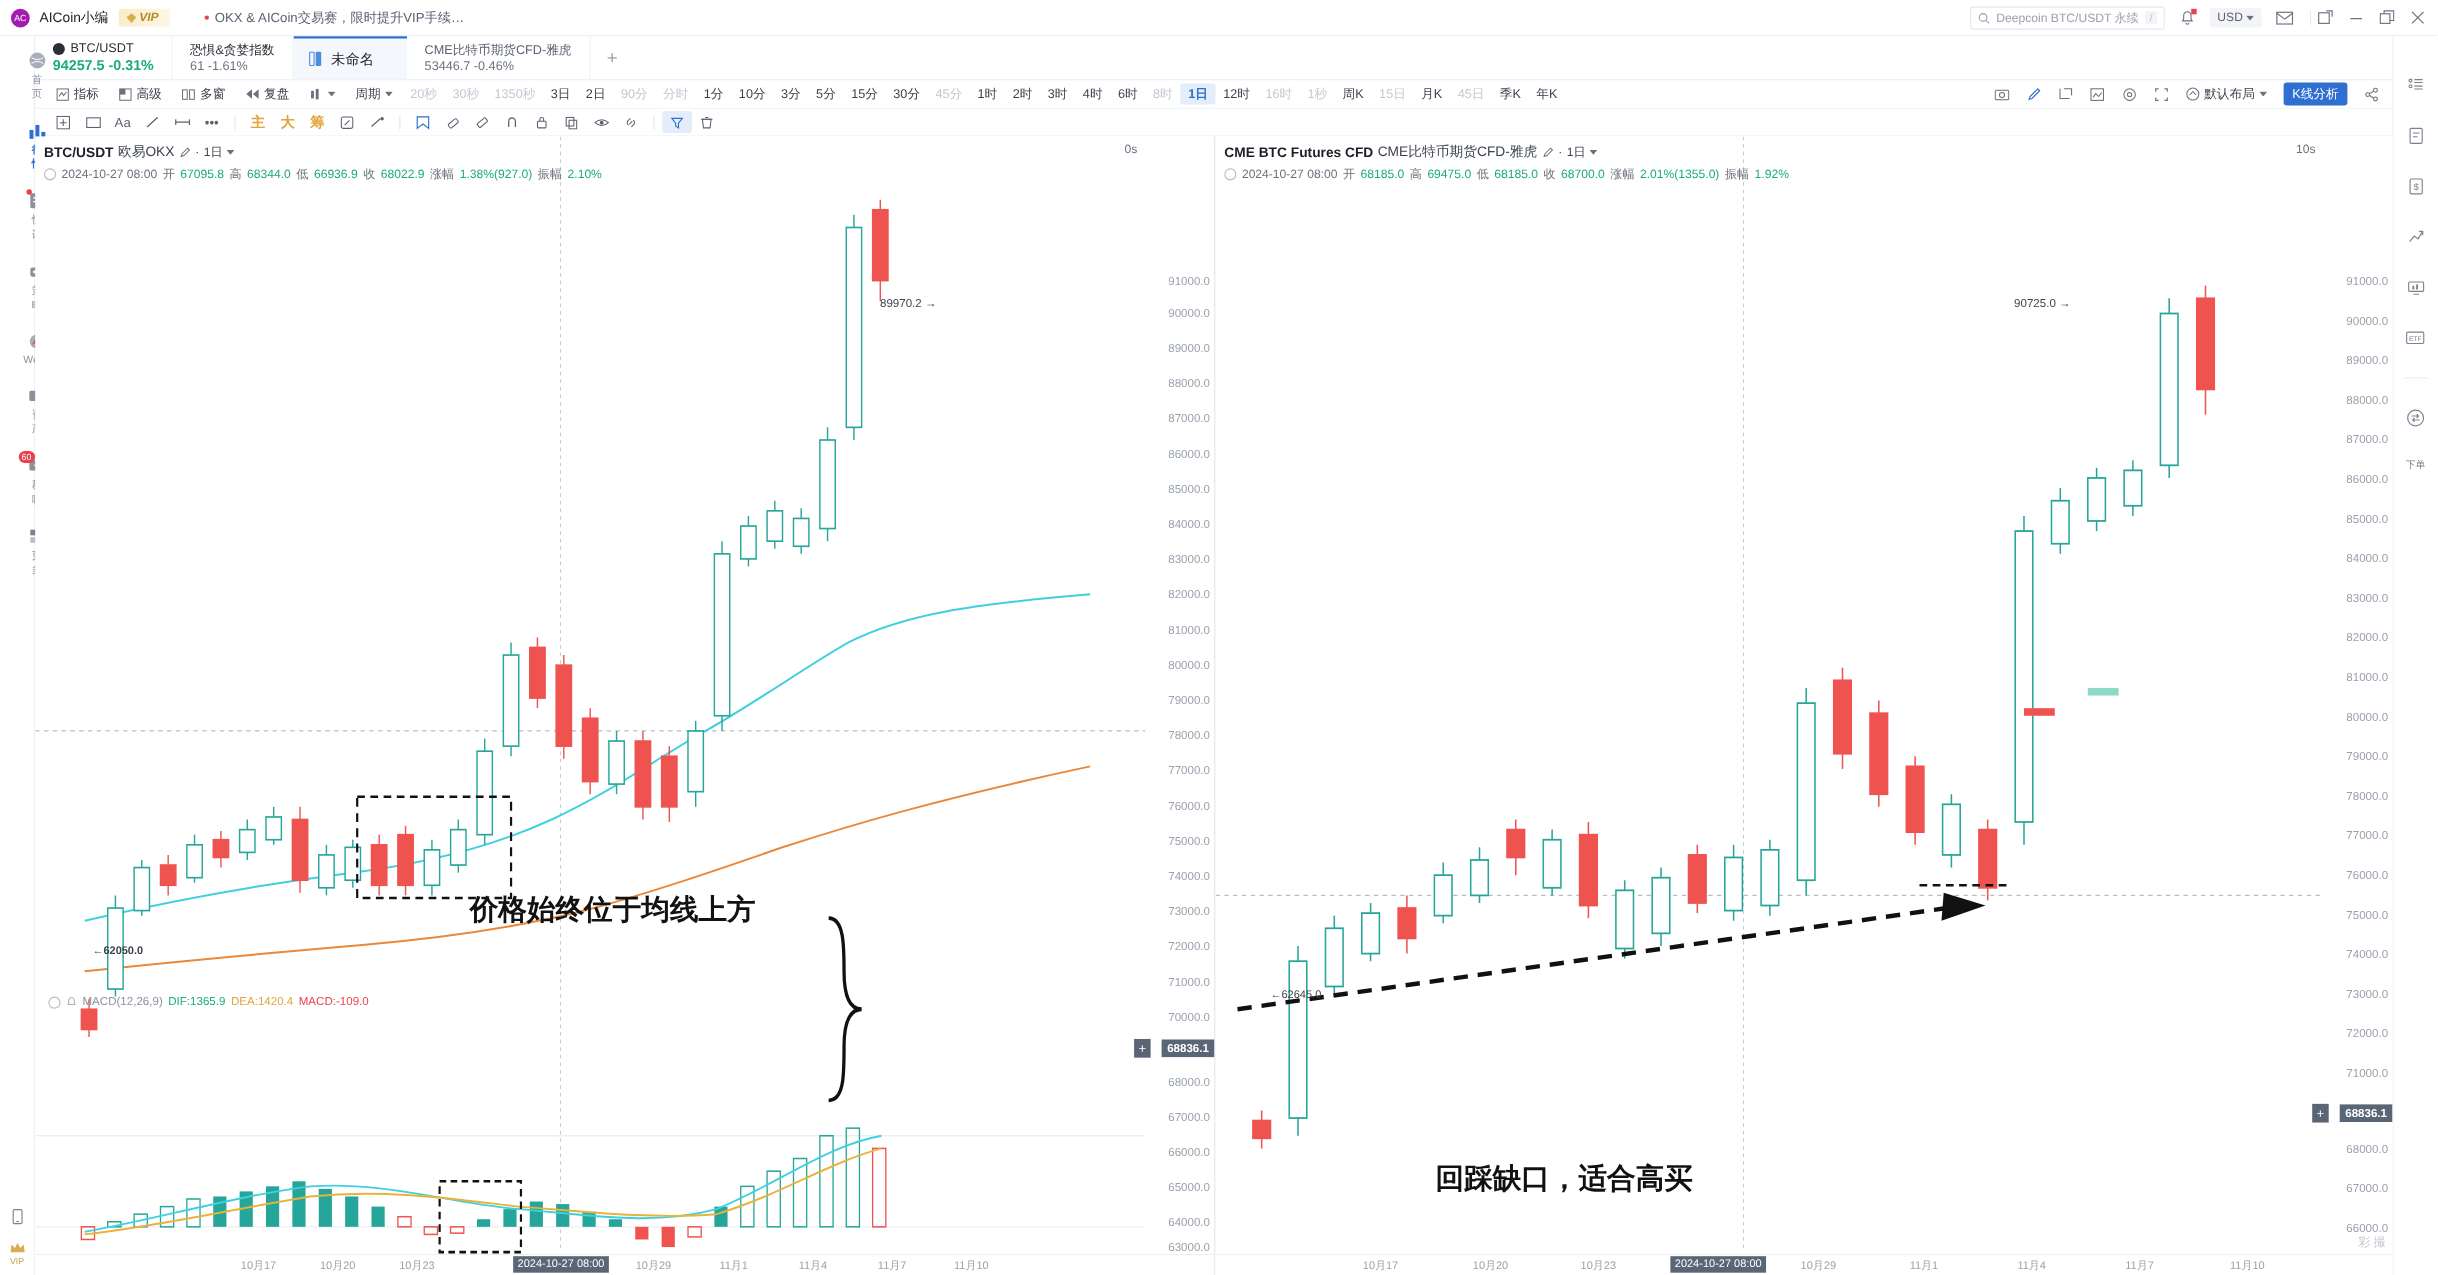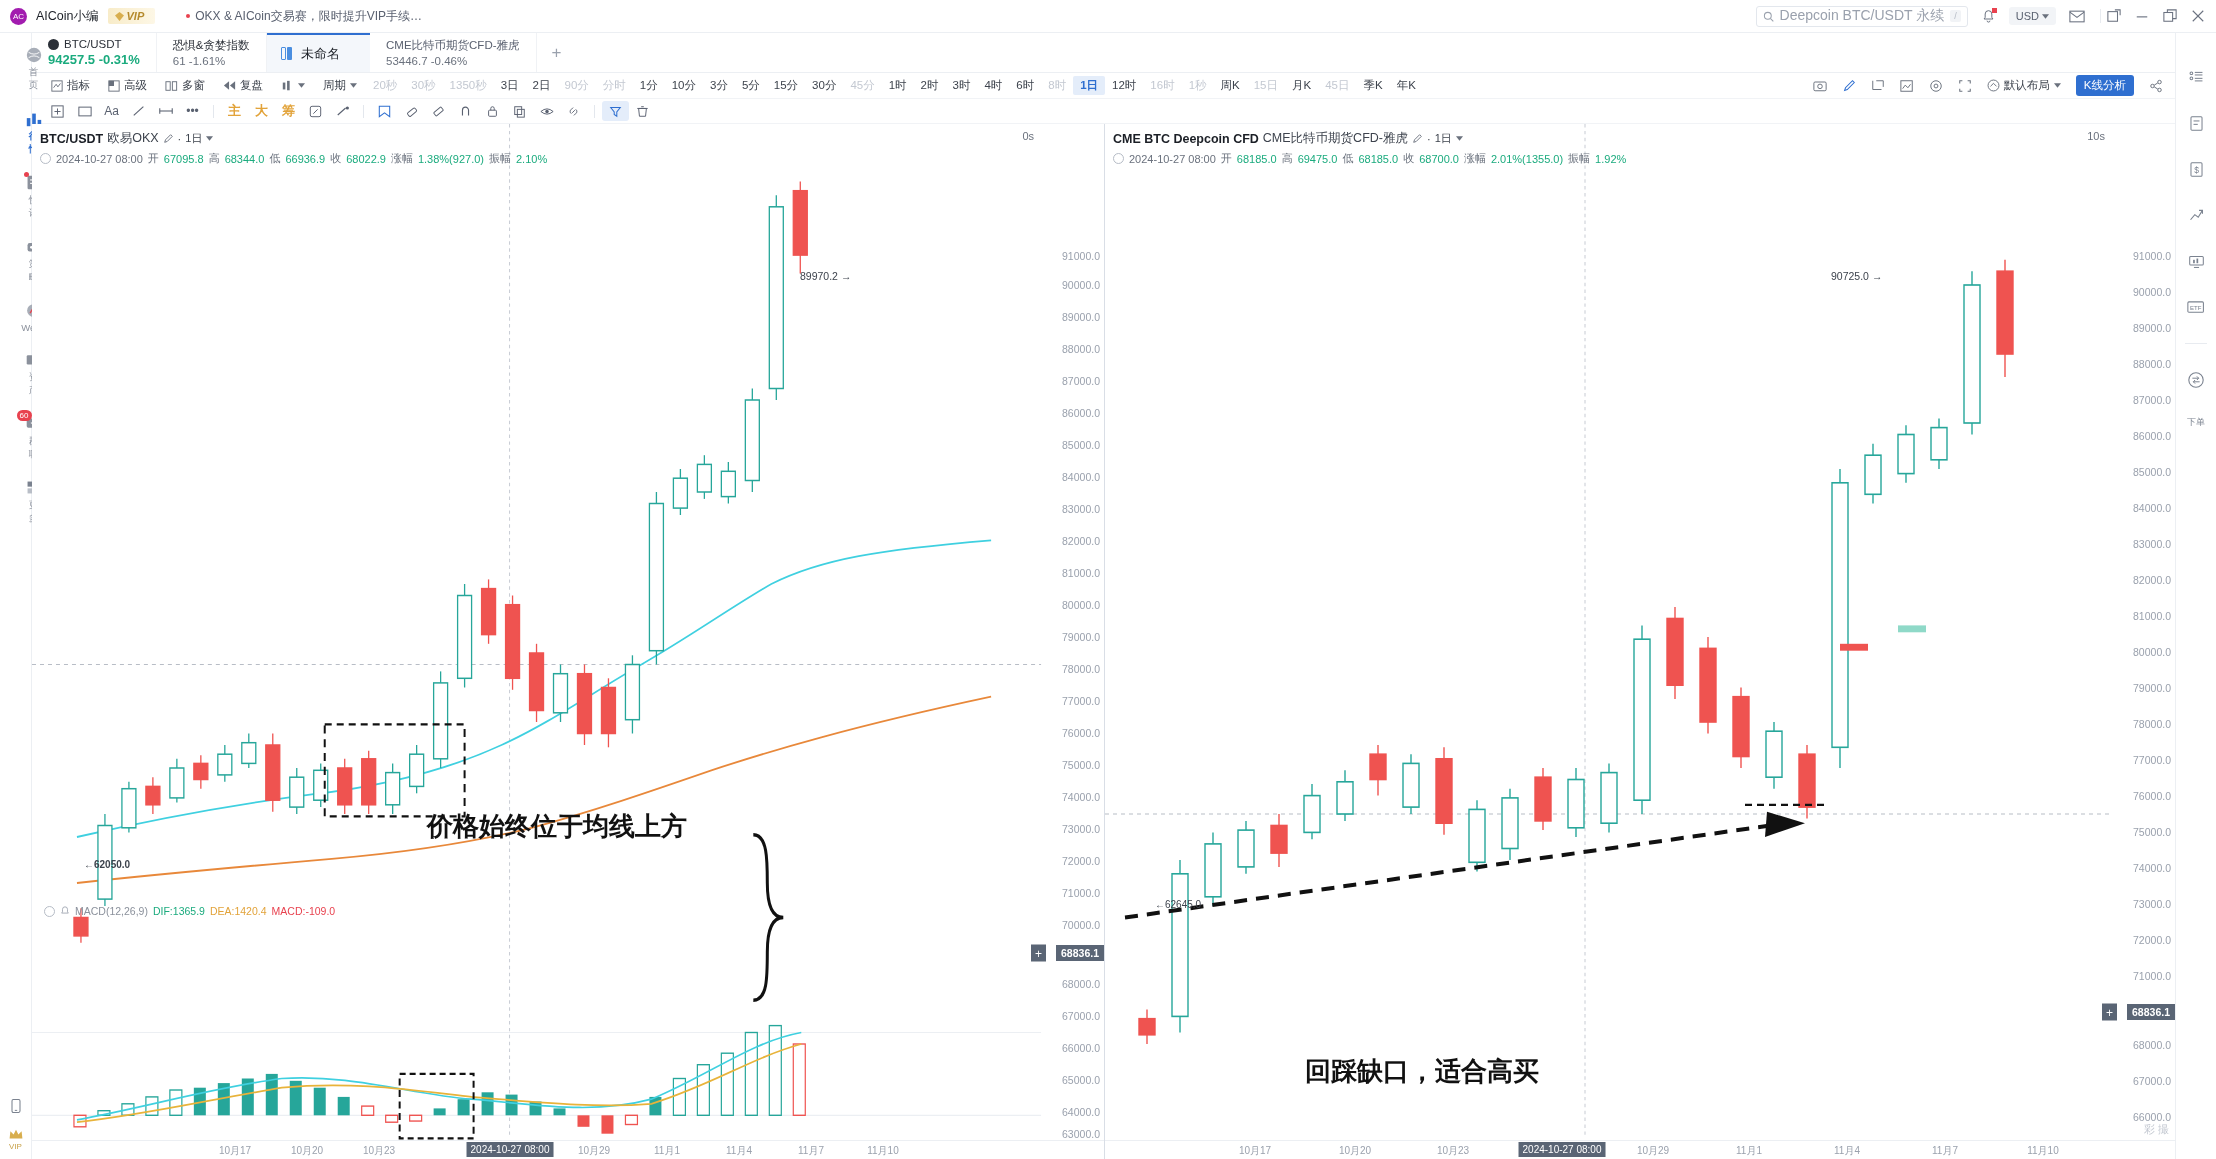--- a/index.html
+++ b/index.html
@@ -15,21 +15,21 @@
     font-size:8px; display:flex; align-items:center; justify-content:center; }
   .uname { font-size:12.5px; color:#1b1f26; }
   .vipchip { display:flex; align-items:center; gap:3px; font-size:11px; font-style:italic;
     font-weight:bold; color:#b58a2c; background:linear-gradient(90deg,#f8ecc9,#fdf7e6);
     padding:2px 11px 2px 7px; border-radius:2px; }
   .news { display:flex; align-items:center; gap:5px; margin-left:22px; font-size:12px; color:#5a6170; }
   .dot-red { width:4px; height:4px; border-radius:50%; background:#e8424f; }
   .tb-right { margin-left:auto; display:flex; align-items:center; gap:13px; padding-right:11px; }
   .searchbox { display:flex; align-items:center; gap:6px; border:1px solid #e3e7ed; border-radius:3px;
     height:21px; padding:0 6px; min-width:175px; }
-  .searchbox .ph { font-size:14px; color:#9aa1ad; }
+  .searchbox .ph { font-size:11px; color:#9aa1ad; }
   .slashkey { margin-left:auto; font-size:9px; color:#b6bcc6; background:#f1f3f6; border-radius:2px; padding:1px 4px; }
   .bellwrap { position:relative; }
   .bellwrap .bdot { position:absolute; top:-1px; right:-1px; width:5px; height:5px; background:#e8424f; }
   .ccy { display:flex; align-items:center; gap:3px; font-size:11px; color:#4a5costs; background:#f2f4f7;
     border-radius:3px; padding:3px 7px; color:#5a6170; }
   .wctl { display:flex; gap:14px; align-items:center; padding-left:6px; border-left:1px solid #e8ebf0; margin-left:2px;}
   .ic { color:#6b7280; display:inline-flex; }
 
   
   .shell { flex:1; display:flex; min-height:0; }
@@ -859,21 +859,21 @@
           <div class="xtick" style="left:635px;">11月1</div>
           <div class="xtick" style="left:707px;">11月4</div>
           <div class="xtick" style="left:779px;">11月7</div>
           <div class="xtick" style="left:851px;">11月10</div>
         </div>
       </div>
 
       <div class="chartpane right">
         <div class="chhead">
           <div class="chtitle">
-            <span>CME BTC Deepcoin CFD</span>
+            <span>CME BTC Futures CFD</span>
             <span class="sub">CME比特币期货CFD-雅虎</span>
             <svg width="11" height="11" viewBox="0 0 13 13">
                 <path d="M2 11 L3 8 L9 2 L11 4 L5 10Z" fill="none" stroke="#6a717d" stroke-width="1.1"></path>
               </svg>
             <span class="per">·</span>
             <span class="per">1日</span>
             <svg width="7" height="5" viewBox="0 0 8 5">
                 <path d="M0 0 L4 5 L8 0Z" fill="#6a717d"></path>
               </svg>
           </div>

